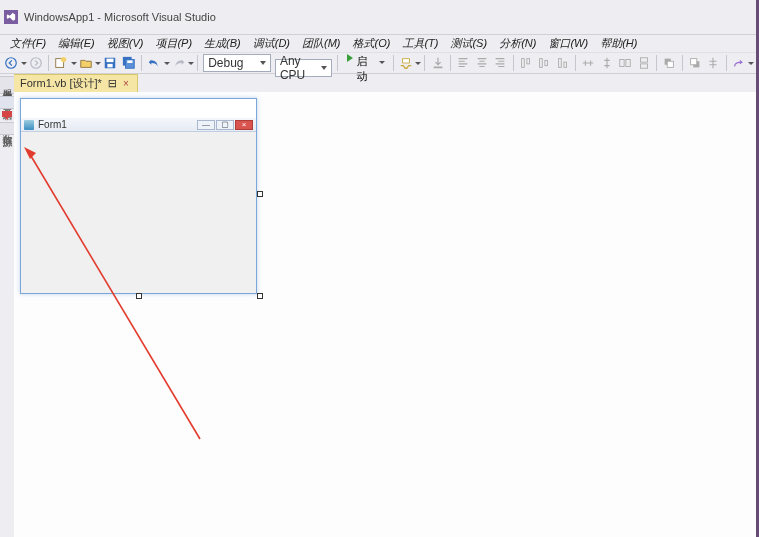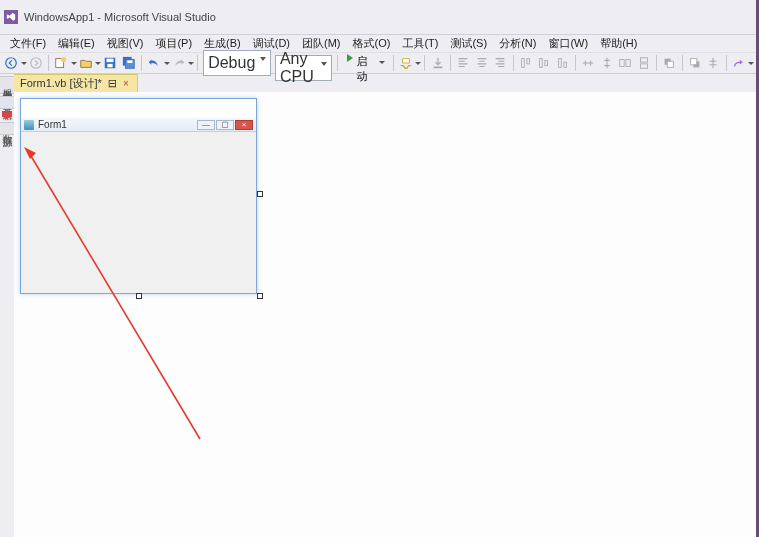--- a/index.html
+++ b/index.html
@@ -3,28 +3,28 @@
   <meta charset="utf-8">
   <style>
     * { margin:0; padding:0; box-sizing:border-box; font-family:"Microsoft YaHei","Segoe UI",Tahoma,sans-serif; }
     html,body{ width:759px; height:537px; overflow:hidden; }
     .shell{ width:759px; height:537px; background:#eeeef2; display:flex; flex-direction:column; border-right:3px solid #684c78; }
     .titlebar{ height:32px; background:#eeeef2; display:flex; align-items:center; padding:17px 4px; border-bottom:1px solid #d0d0d7; }
     .vs-logo{ width:14px; height:14px; background:#7a5ca0; display:flex; align-items:center; justify-content:center; margin-right:6px; }
     .vs-logo svg{ width:10px; height:10px; }
     .title-text{ font-size:11px; color:#444; }
     .menubar{ height:17px; display:flex; align-items:center; padding:0 4px; background:#eeeef2; font-size:11px; color:#222; }
-    .menubar .menu-item{ padding:0 6px; cursor:default; white-space:nowrap; }
+    .menubar .menu-item{ padding:0 6px; cursor:default; white-space:nowrap;font-style:italic; }
     .toolbar{ height:22px; display:flex; align-items:center; padding:0 2px; background:#eeeef2; border-top:1px solid #e0e0e6; border-bottom:1px solid #cfcfd6; font-size:11px; }
     .tbtn{ width:18px; height:18px; margin:0 1px; display:flex; align-items:center; justify-content:center; border-radius:1px; }
     .tbtn svg{ width:14px; height:14px; }
     .tdrop{ width:6px; display:flex; align-items:center; justify-content:center; }
     .tdrop::after{ content:""; border-left:3px solid transparent; border-right:3px solid transparent; border-top:3px solid #555; display:block; }
     .sep{ width:1px; height:16px; background:#c6c6cf; margin:0 3px; }
-    .combo{ height:26px; background:#fff; border:1px solid #a3acbd; display:flex; align-items:center; padding:0 14px 0 4px; font-size:16px; color:#333; position:relative; margin:0 2px; }
+    .combo{ height:18px; background:#fff; border:1px solid #a3acbd; display:flex; align-items:center; padding:0 14px 0 4px; font-size:12px; color:#333; position:relative; margin:0 2px; }
     .combo::after{ content:""; position:absolute; right:4px; top:6px; border-left:3px solid transparent; border-right:3px solid transparent; border-top:4px solid #555; }
     .combo.debug{ width:72px; }
     .combo.cpu{ width:60px;margin-top:9px; }
     .run-btn{ height:18px; display:flex; align-items:flex-start; padding:0 12px 0 4px; position:relative; margin:0 2px; }
     .run-btn::after{ content:""; position:absolute; right:3px; top:7px; border-left:3px solid transparent; border-right:3px solid transparent; border-top:3px solid #555; }
     .play{ width:0; height:0; border-left:6px solid #3a9e3a; border-top:4px solid transparent; border-bottom:4px solid transparent; margin-right:4px; }
     .body-row{ flex:1; display:flex; min-height:0; }
     .side-tabs{ width:14px; background:#eeeef2; display:flex; flex-direction:column; align-items:center; padding-top:2px; }
     .vt{ writing-mode:vertical-rl; font-size:10px; color:#555; padding:4px 0; margin-bottom:2px; background:#e4e4ea; border:1px solid #c9c9d1; cursor:default; letter-spacing:1px; }
     .vt.toolbox{ background:#e0e4ee; }

